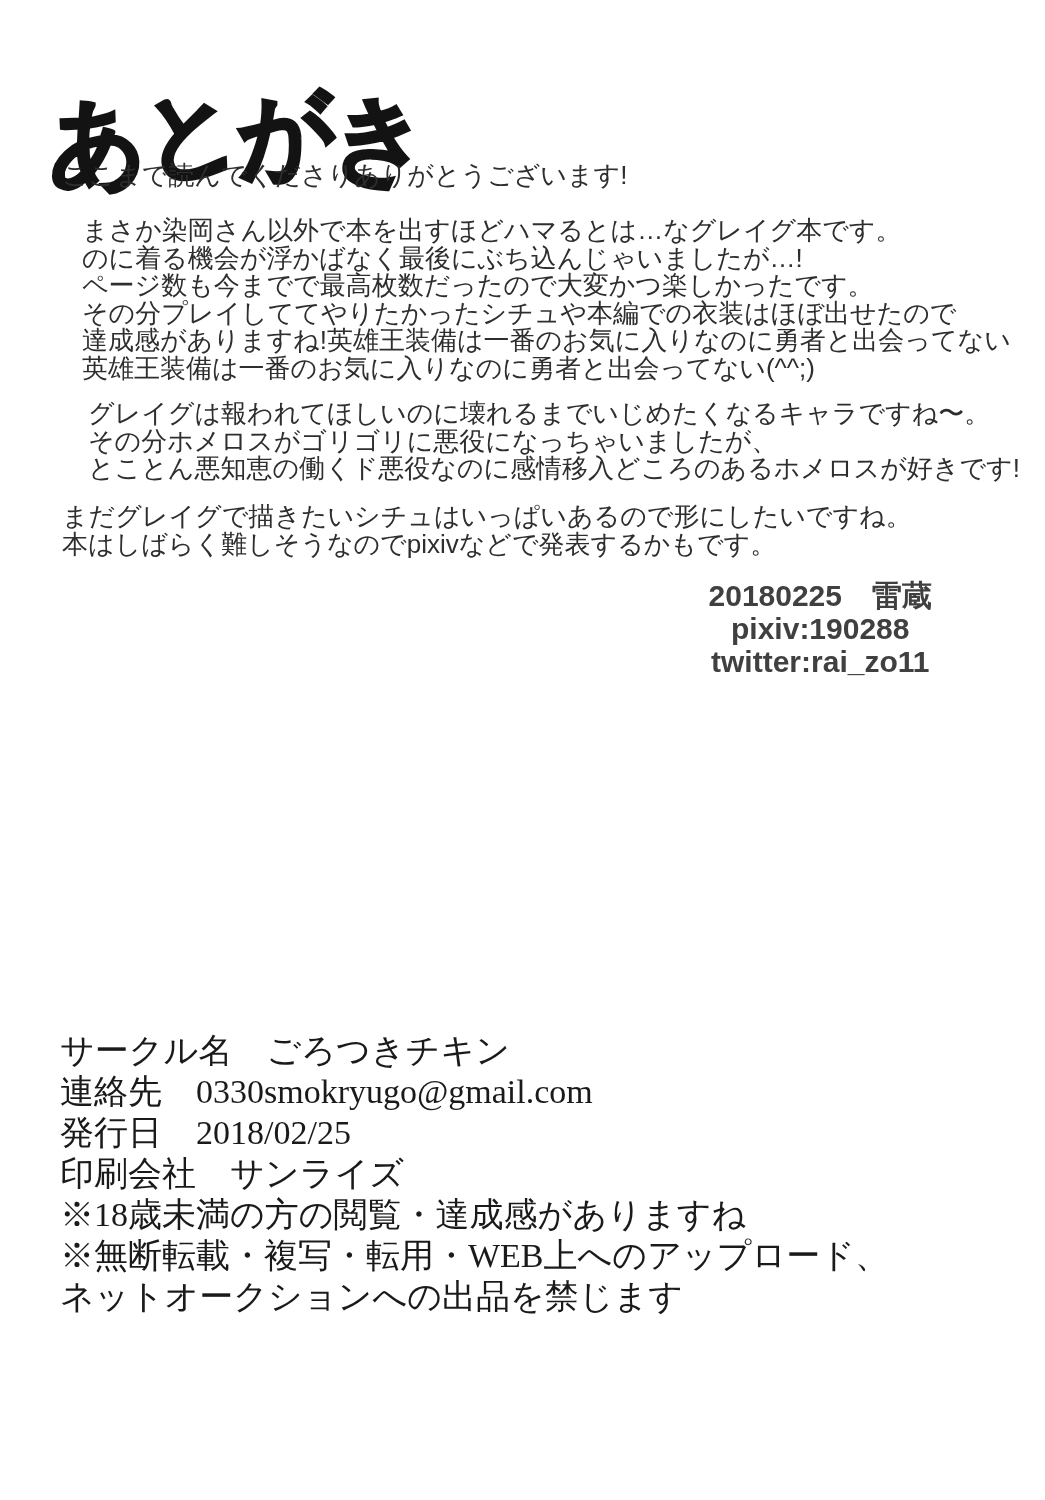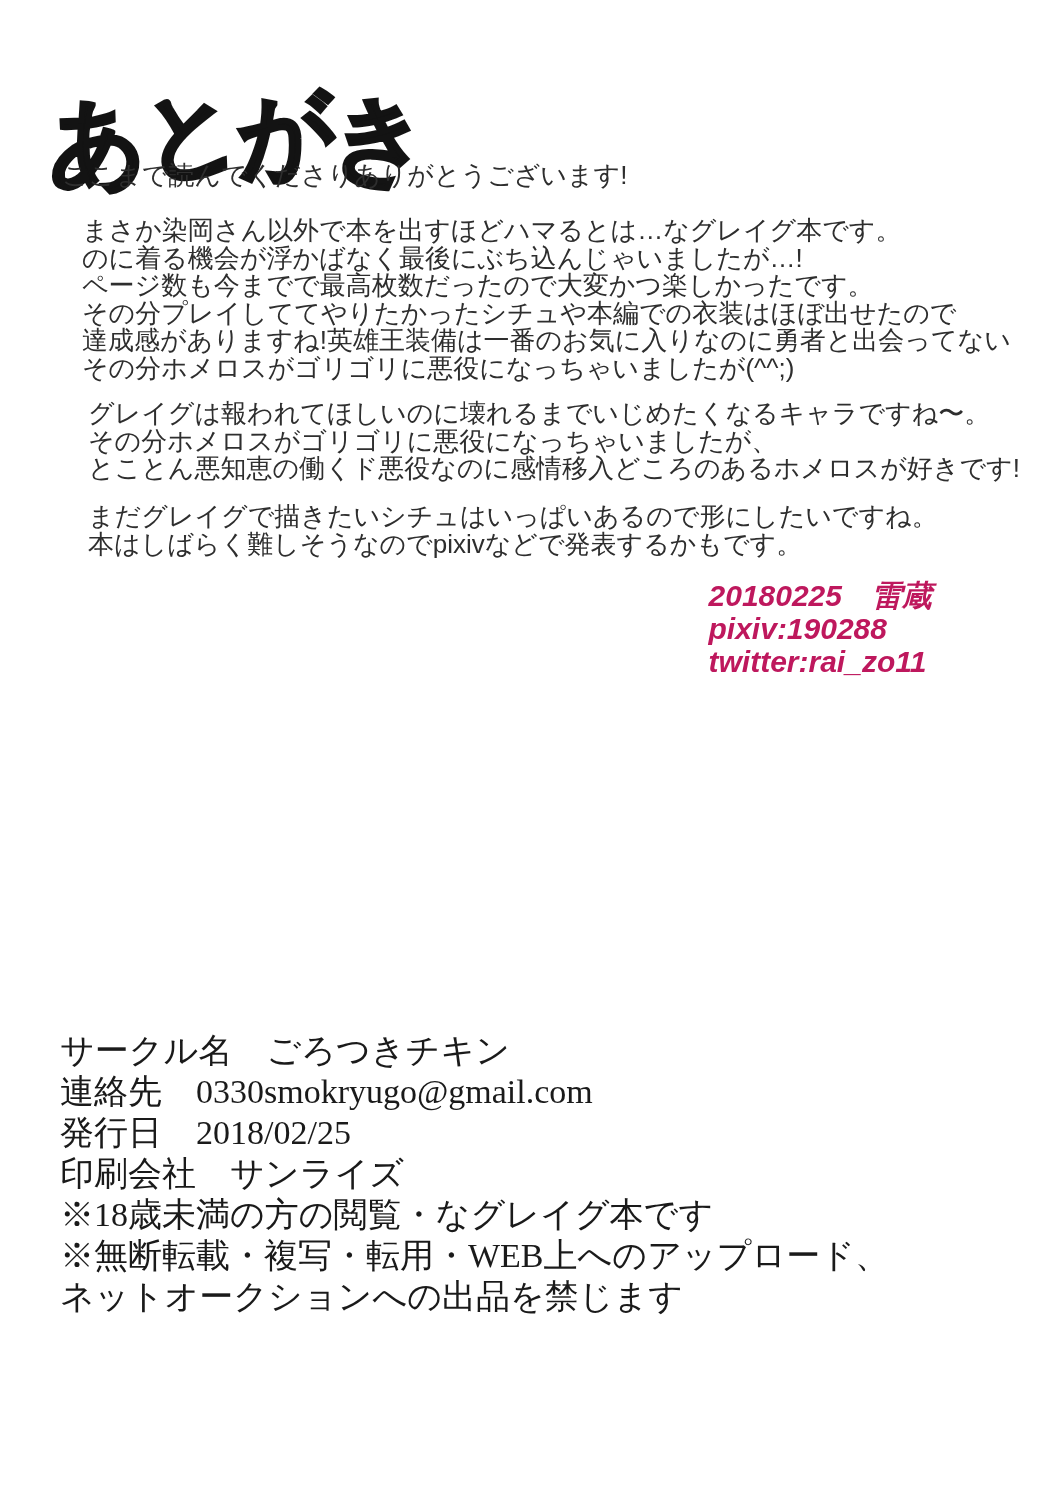--- a/index.html
+++ b/index.html
@@ -41,35 +41,34 @@
     position: absolute;
     left: 62px;
     color: #2e2e2e;
     font-size: 26px;
     line-height: 27.5px;
     white-space: nowrap;
   }
   .para-1 { top: 162px; }
   .para-2 { top: 217px; margin-left: 20px; }
   .para-3 { top: 400px; margin-left: 26px; }
-  .para-4 { top: 503px; margin-left: 26px; }
+  .para-4 { top: 503px; }
 
   
   .signature {
     position: absolute;
     top: 579px;
     right: 113px;
-    text-align: left;
+    text-align: center;
     font-weight: 700;
     font-size: 30px;
     line-height: 33px;
-    color: #be185d;
+    color: #404040;
     letter-spacing: 0px;
     white-space: nowrap;
-    font-style: italic;
   }
 
   
   .colophon {
     position: absolute;
     left: 60px;
     top: 1030px;
     font-family: "Liberation Serif", "DejaVu Serif", serif;
     font-size: 34px;
     line-height: 41px;
@@ -87,21 +86,21 @@
   <div class="para para-1">
     <div>ここまで読んでくださりありがとうございます!</div>
   </div>
 
   <div class="para para-2">
     <div>まさか染岡さん以外で本を出すほどハマるとは…なグレイグ本です。</div>
     <div>のに着る機会が浮かばなく最後にぶち込んじゃいましたが…!</div>
     <div>ページ数も今までで最高枚数だったので大変かつ楽しかったです。</div>
     <div>その分プレイしててやりたかったシチュや本編での衣装はほぼ出せたので</div>
     <div>達成感がありますね!英雄王装備は一番のお気に入りなのに勇者と出会ってない</div>
-    <div>その分ホメロスがゴリゴリに悪役になっちゃいましたが(^^;)</div>
+    <div>英雄王装備は一番のお気に入りなのに勇者と出会ってない(^^;)</div>
   </div>
 
   <div class="para para-3">
     <div>グレイグは報われてほしいのに壊れるまでいじめたくなるキャラですね〜。</div>
     <div>その分ホメロスがゴリゴリに悪役になっちゃいましたが、</div>
     <div>とことん悪知恵の働くド悪役なのに感情移入どころのあるホメロスが好きです!</div>
   </div>
 
   <div class="para para-4">
     <div>まだグレイグで描きたいシチュはいっぱいあるので形にしたいですね。</div>
@@ -112,18 +111,18 @@
     <div>20180225　雷蔵</div>
     <div>pixiv:190288</div>
     <div>twitter:rai_zo11</div>
   </div>
 
   <div class="colophon">
     <div>サークル名　ごろつきチキン</div>
     <div>連絡先　0330smokryugo@gmail.com</div>
     <div>発行日　2018/02/25</div>
     <div>印刷会社　サンライズ</div>
-    <div>※18歳未満の方の閲覧・なグレイグ本です</div>
+    <div>※18歳未満の方の閲覧・達成感がありますね</div>
     <div>※無断転載・複写・転用・WEB上へのアップロード、</div>
     <div>ネットオークションへの出品を禁じます</div>
   </div>
 
 </div>
 
 </body></html>

